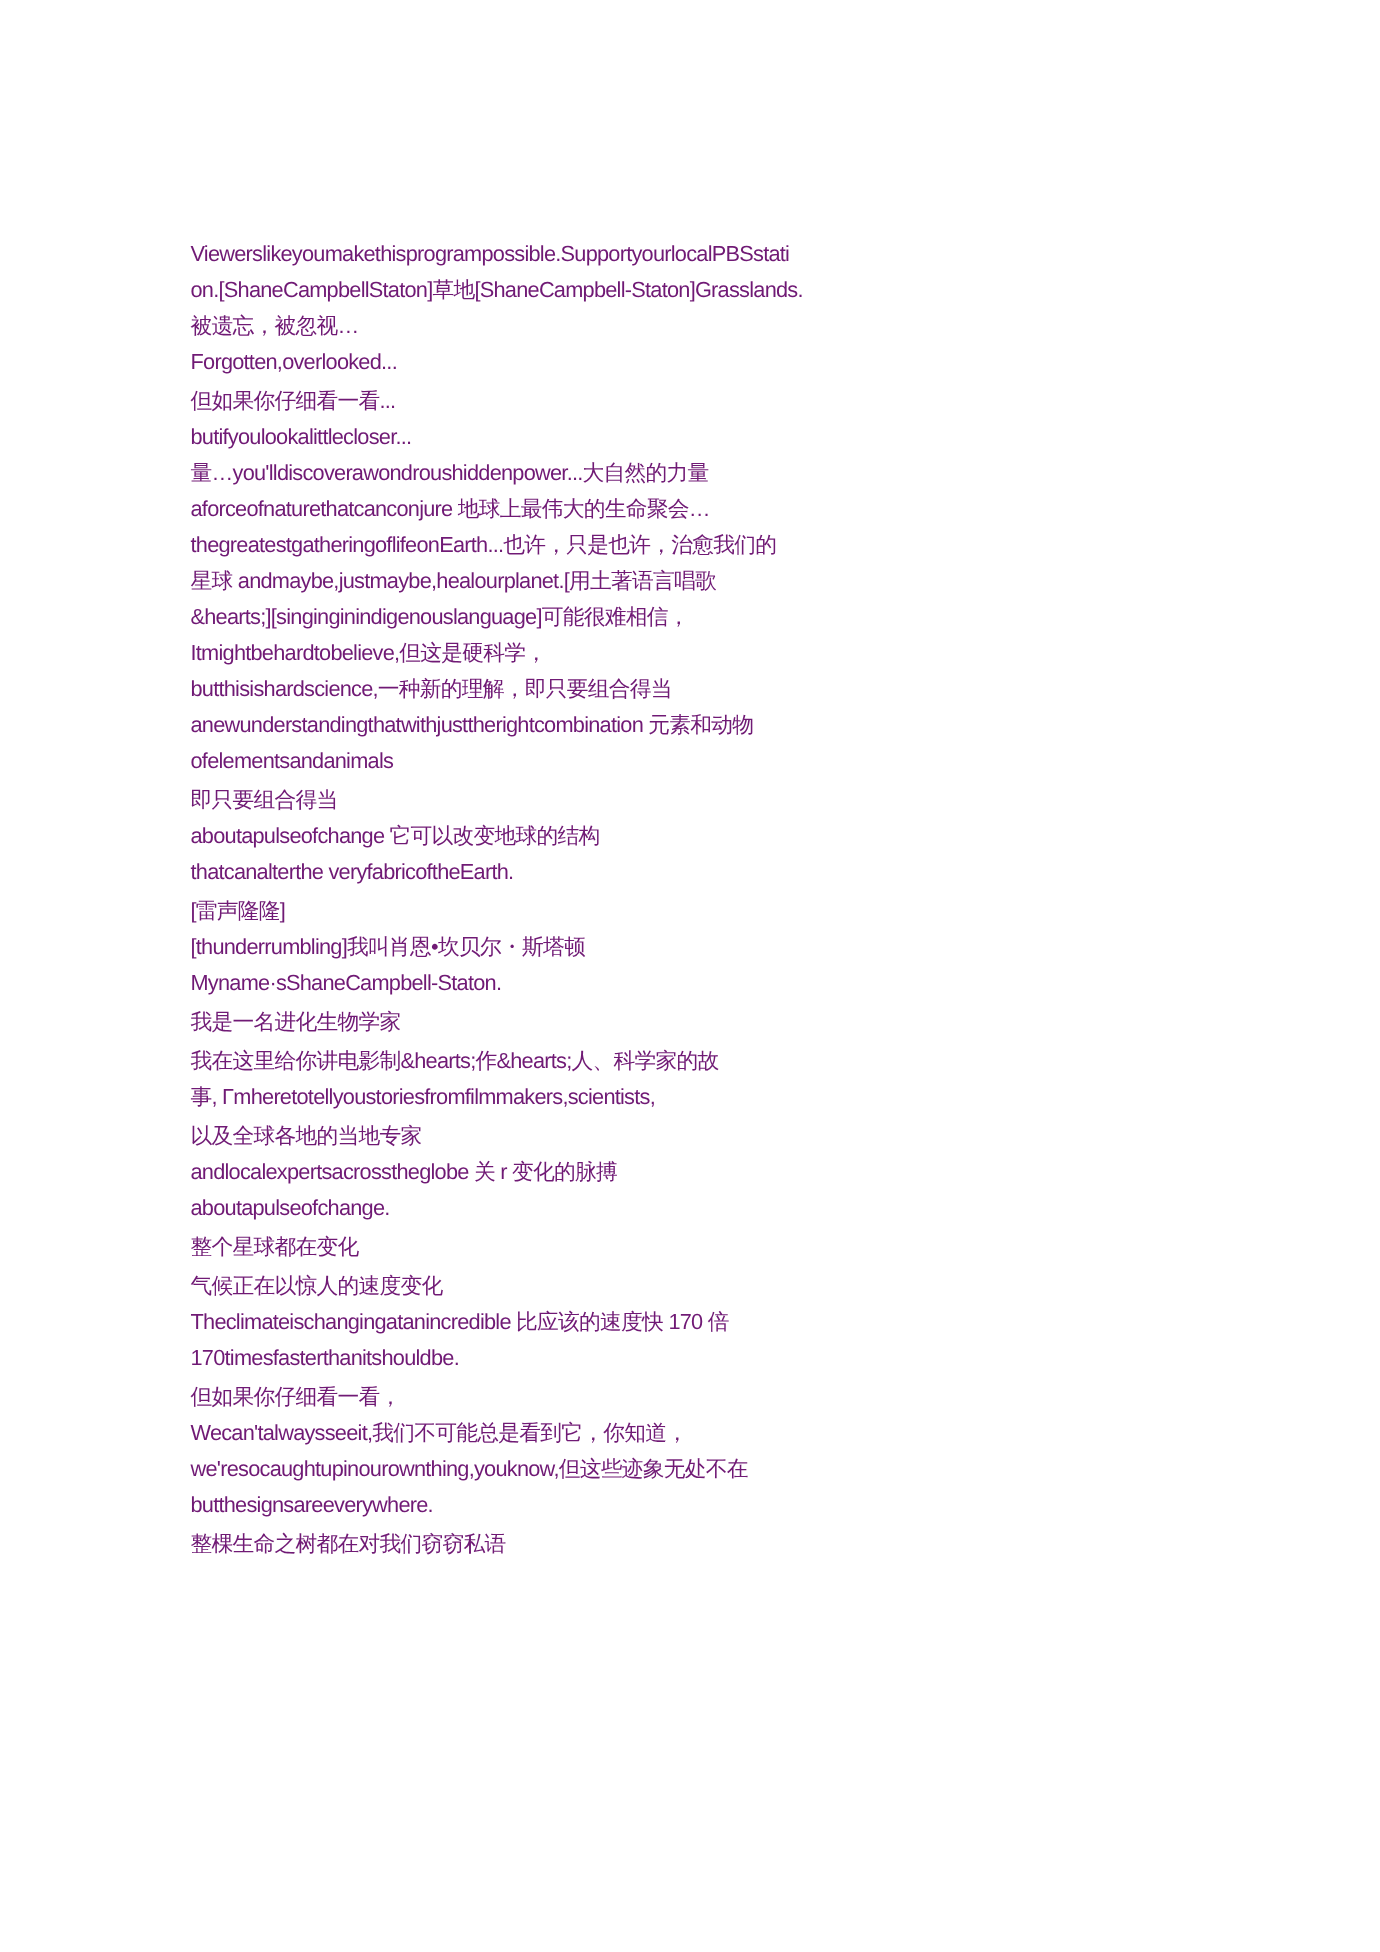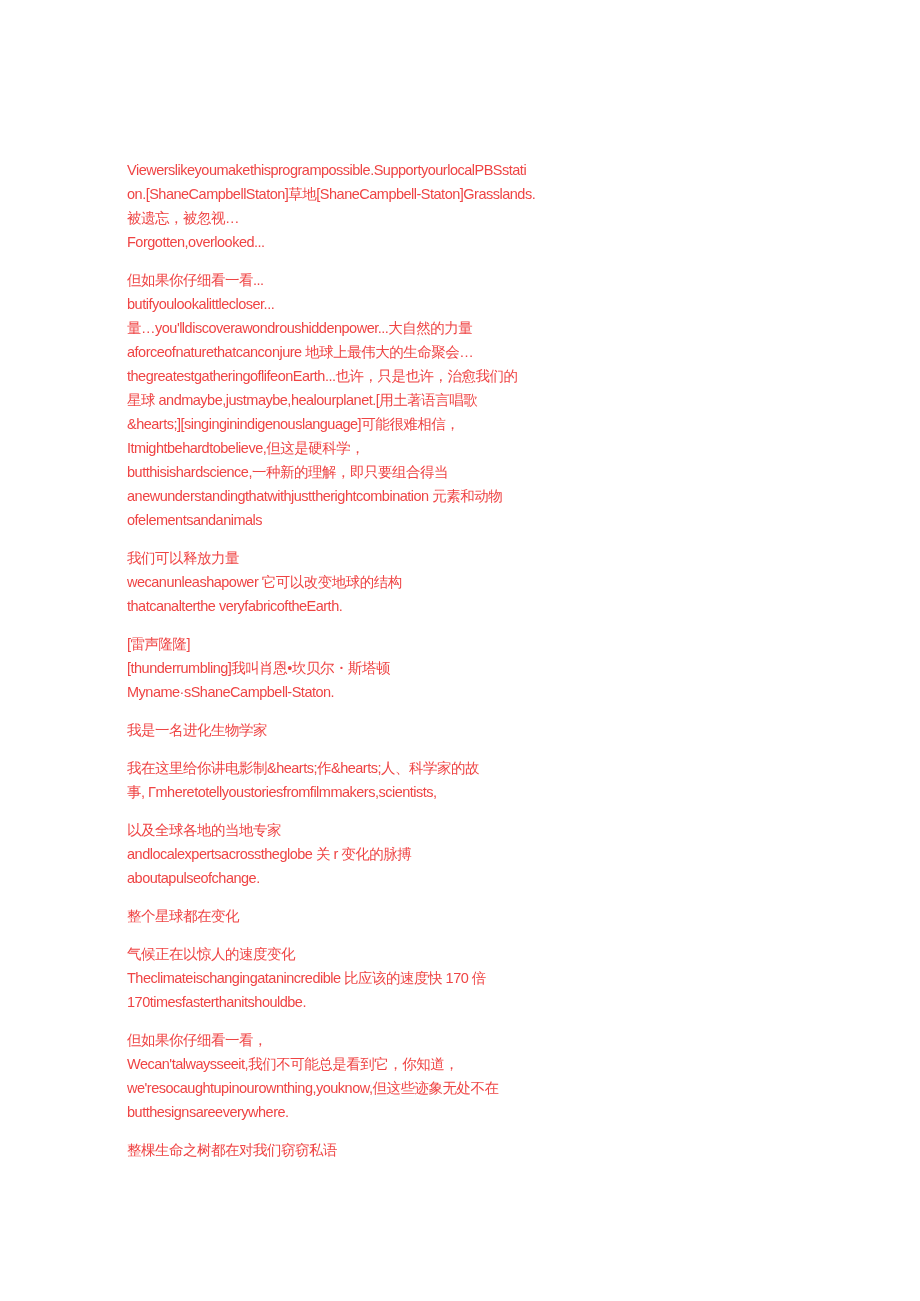--- a/index.html
+++ b/index.html
@@ -1,42 +1,42 @@
 <!DOCTYPE html>
 <html><head>
 <meta charset="utf-8">
 <style>
   html, body { margin: 0; padding: 0; background: #ffffff; }
   body { width: 920px; height: 1301px; position: relative; overflow: hidden; }
   .page { position: absolute; left: 127px; top: 158px; width: 460px; }
-  .p { margin: 0; color: #ef4444; font-family: "Liberation Sans", "DejaVu Sans", sans-serif;
+  .p { margin: 0; color: #701a75; font-family: "Liberation Sans", "DejaVu Sans", sans-serif;
        font-size: 14.5px; line-height: 24px; letter-spacing: -0.5px; white-space: nowrap; }
-  .p.gap { margin-top: 14px; }
+  .p.gap { margin-top: 2px; }
 </style>
 </head>
 <body>
 
 <div class="page" id="page">
     <p class="p">Viewerslikeyoumakethisprogrampossible.SupportyourlocalPBSstati</p>
     <p class="p">on.[ShaneCampbellStaton]草地[ShaneCampbell-Staton]Grasslands.</p>
     <p class="p">被遗忘，被忽视…</p>
     <p class="p">Forgotten,overlooked...</p>
     <p class="p gap">但如果你仔细看一看...</p>
     <p class="p">butifyoulookalittlecloser...</p>
     <p class="p">量…you'lldiscoverawondroushiddenpower...大自然的力量</p>
     <p class="p">aforceofnaturethatcanconjure 地球上最伟大的生命聚会…</p>
     <p class="p">thegreatestgatheringoflifeonEarth...也许，只是也许，治愈我们的</p>
     <p class="p">星球 andmaybe,justmaybe,healourplanet.[用土著语言唱歌</p>
     <p class="p">&amp;hearts;][singinginindigenouslanguage]可能很难相信，</p>
     <p class="p">Itmightbehardtobelieve,但这是硬科学，</p>
     <p class="p">butthisishardscience,一种新的理解，即只要组合得当</p>
     <p class="p">anewunderstandingthatwithjusttherightcombination 元素和动物</p>
     <p class="p">ofelementsandanimals</p>
-    <p class="p gap">我们可以释放力量</p>
-    <p class="p">wecanunleashapower 它可以改变地球的结构</p>
+    <p class="p gap">即只要组合得当</p>
+    <p class="p">aboutapulseofchange 它可以改变地球的结构</p>
     <p class="p">thatcanalterthe veryfabricoftheEarth.</p>
     <p class="p gap">[雷声隆隆]</p>
     <p class="p">[thunderrumbling]我叫肖恩•坎贝尔・斯塔顿</p>
     <p class="p">Myname·sShaneCampbell-Staton.</p>
     <p class="p gap">我是一名进化生物学家</p>
     <p class="p gap">我在这里给你讲电影制&amp;hearts;作&amp;hearts;人、科学家的故</p>
     <p class="p">事, Γmheretotellyoustoriesfromfilmmakers,scientists,</p>
     <p class="p gap">以及全球各地的当地专家</p>
     <p class="p">andlocalexpertsacrosstheglobe 关 r 变化的脉搏</p>
     <p class="p">aboutapulseofchange.</p>

